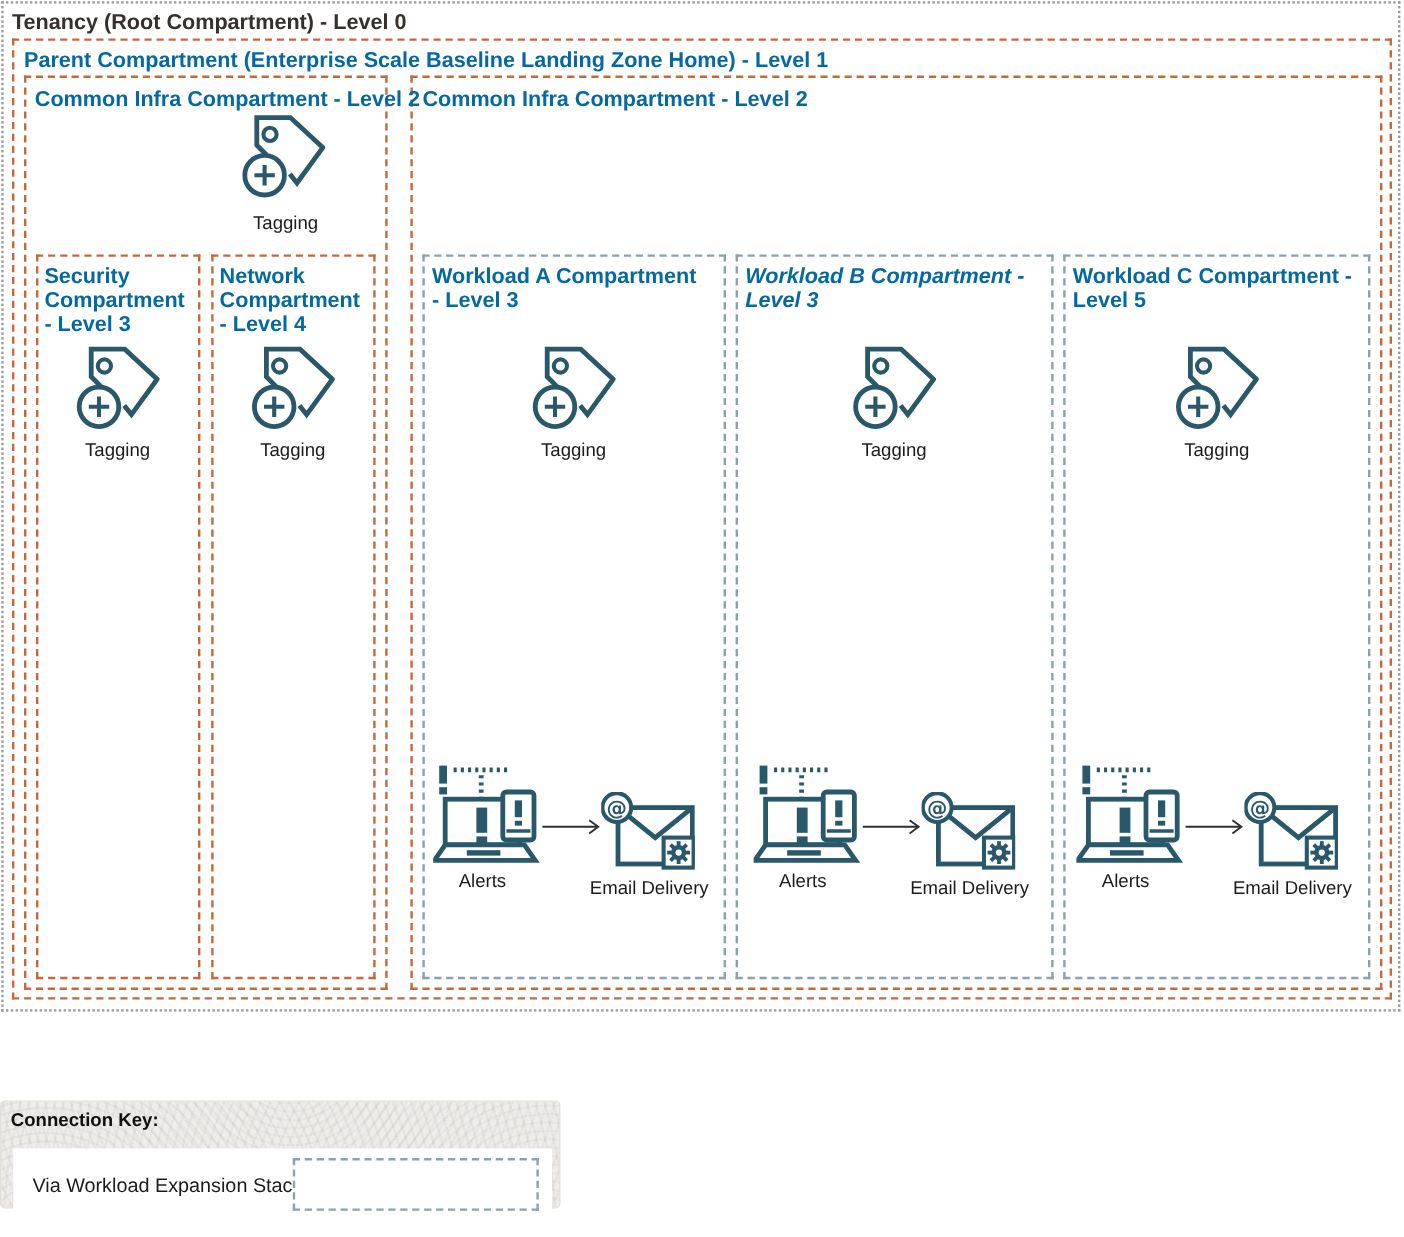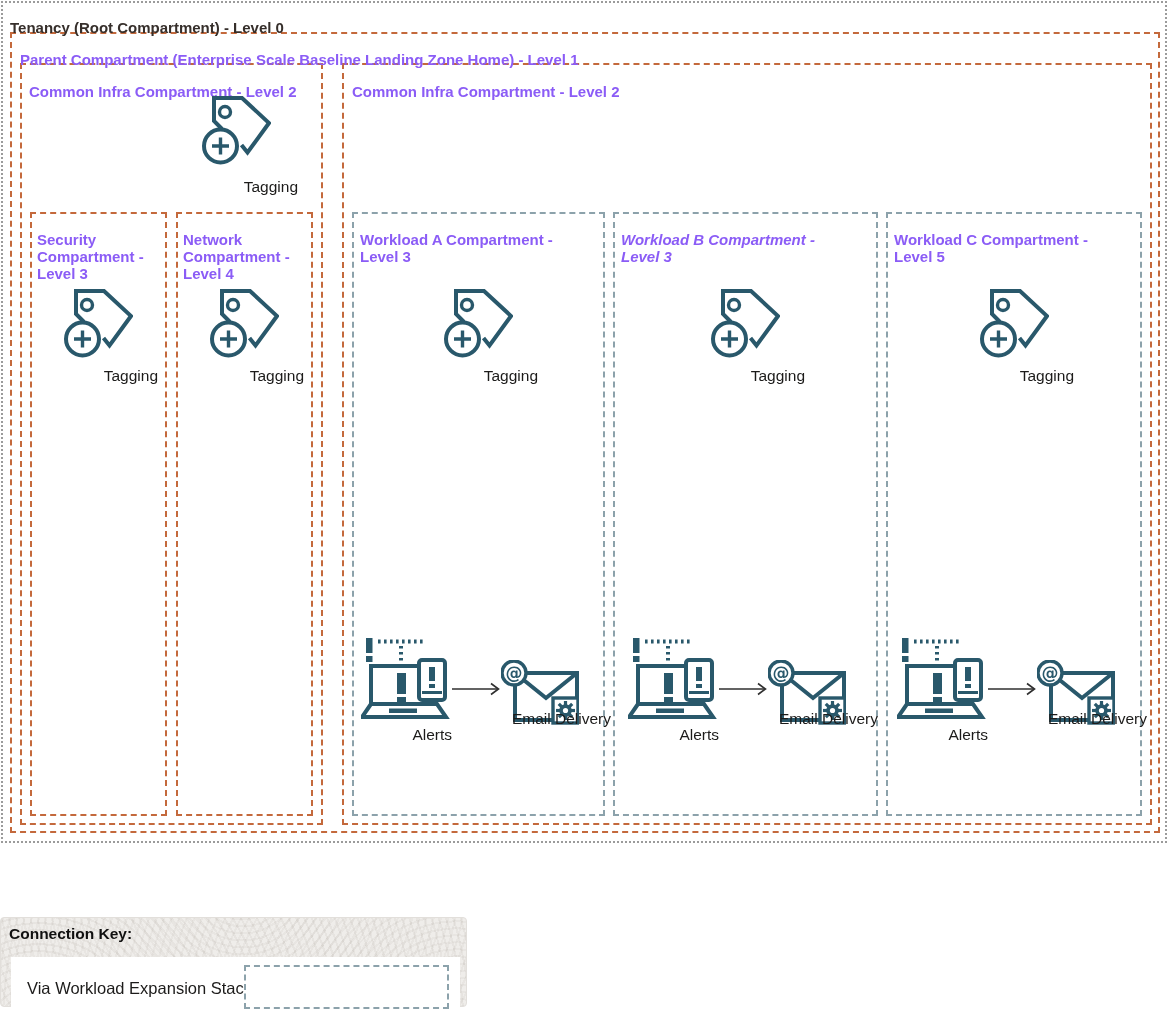--- a/index.html
+++ b/index.html
@@ -4,30 +4,30 @@
 <style>
   html,body{margin:0;padding:0;background:#ffffff;}
   #stage{
     position:relative;width:1170px;height:1031px;background:#ffffff;
     font-family:"Liberation Sans", sans-serif;overflow:hidden;
   }
   .box{position:absolute;box-sizing:border-box;background:transparent;}
   .tenancy-border{border:2px dotted #9b9b9b;}
   .b-orange{border:2px dashed #c4693c;}
   .b-slate{border:2px dashed #8ca2ab;}
-  .title{position:absolute;font-weight:bold;font-size:15px;line-height:1.12;white-space:nowrap;margin-top:12px;}
+  .title{position:absolute;font-weight:bold;font-size:18px;line-height:1.12;white-space:nowrap;}
   .title.wrap{white-space:normal;}
   .t-dark{color:#362f2b;}
-  .t-orange{color:#8b5cf6;}
-  .icon-label{position:absolute;text-align:right;font-size:15.5px;color:#1c1b1a;}
+  .t-orange{color:#0369a1;}
+  .icon-label{position:absolute;text-align:center;font-size:15.5px;color:#1c1b1a;}
   .tag-svg{position:absolute;width:70px;height:74px;}
   .alerts-row{position:absolute;width:260px;height:112px;}
   .alerts-row svg.rowsvg{position:absolute;left:0;top:0;}
   .row-label-alerts{left:4px;top:94px;width:100px;}
-  .row-label-email{left:123px;top:78px;width:140px;}
+  .row-label-email{left:123px;top:100px;width:140px;}
   
   #key-box{
     position:absolute;left:0;top:917px;width:467px;height:90px;box-sizing:border-box;
     background-color:#efedea;border:1px solid #e2dfdb;border-radius:4px;
     background-image:
       repeating-radial-gradient(circle at 8% 140%, rgba(0,0,0,0) 0 5px, rgba(120,108,96,.07) 5px 7px),
       repeating-radial-gradient(circle at 52% -45%, rgba(0,0,0,0) 0 5px, rgba(120,108,96,.06) 5px 7px),
       repeating-radial-gradient(circle at 98% 130%, rgba(0,0,0,0) 0 5px, rgba(120,108,96,.06) 5px 7px);
   }
   #key-title{position:absolute;left:8px;top:7px;font-weight:bold;font-size:15.5px;color:#101010;}

